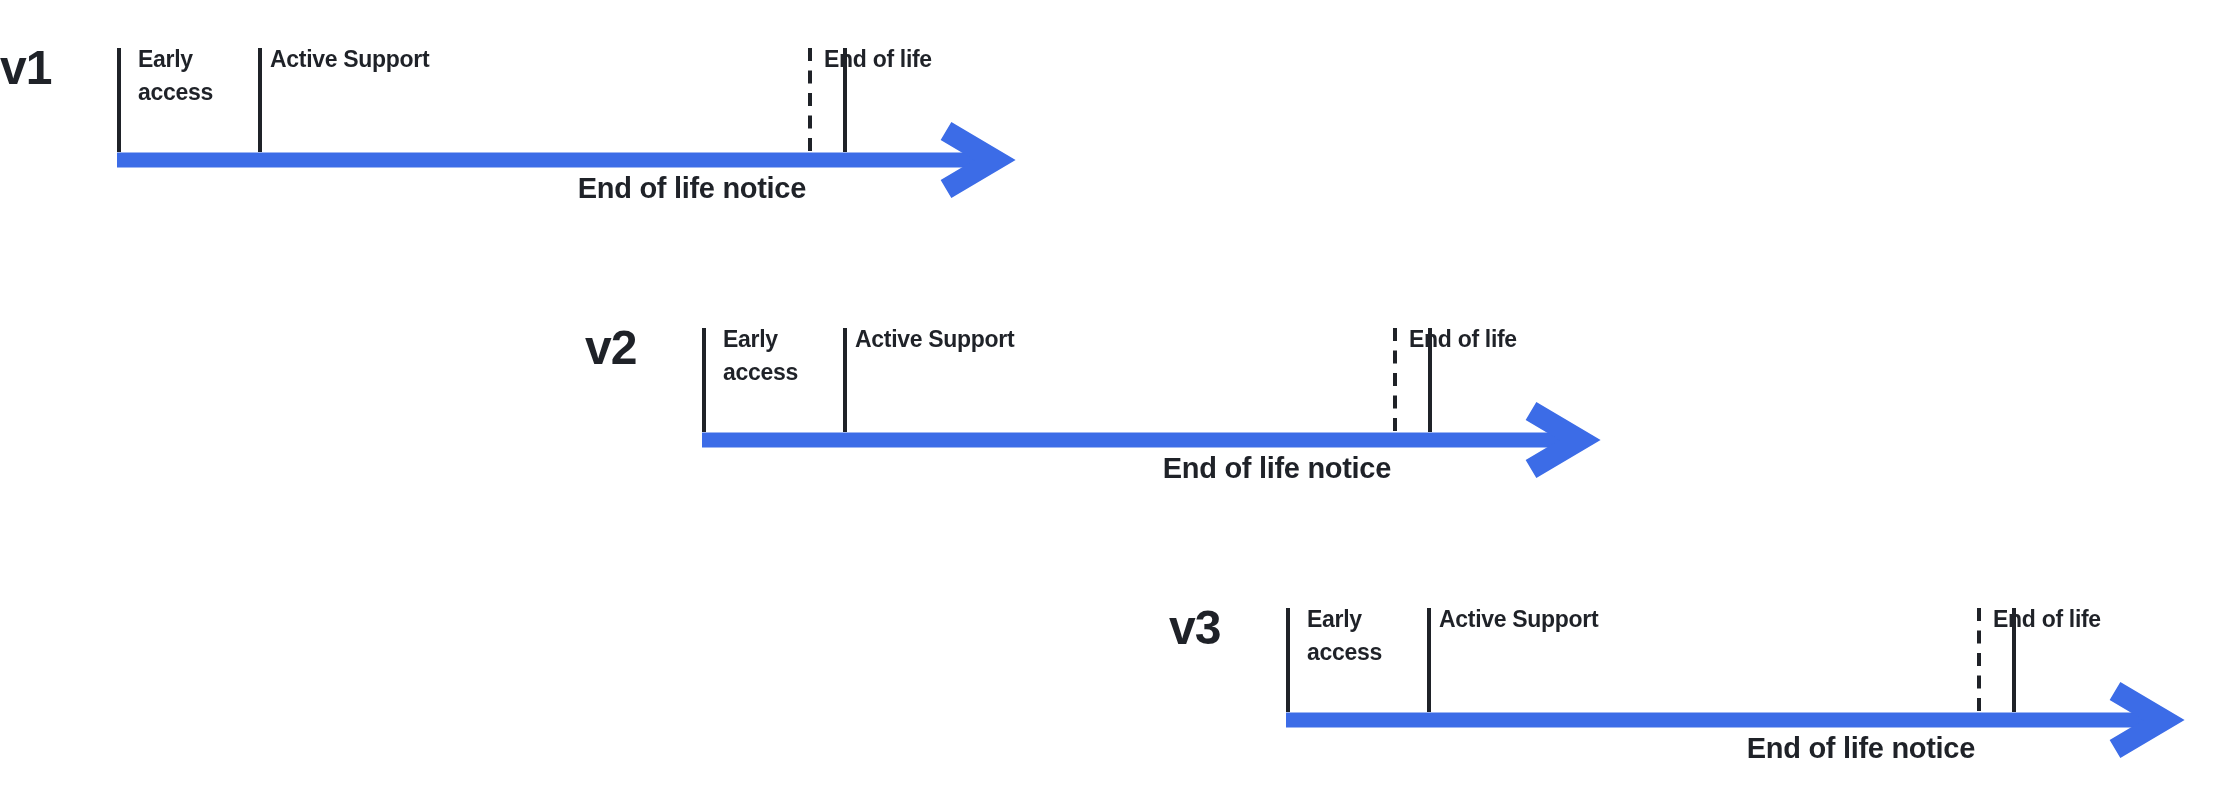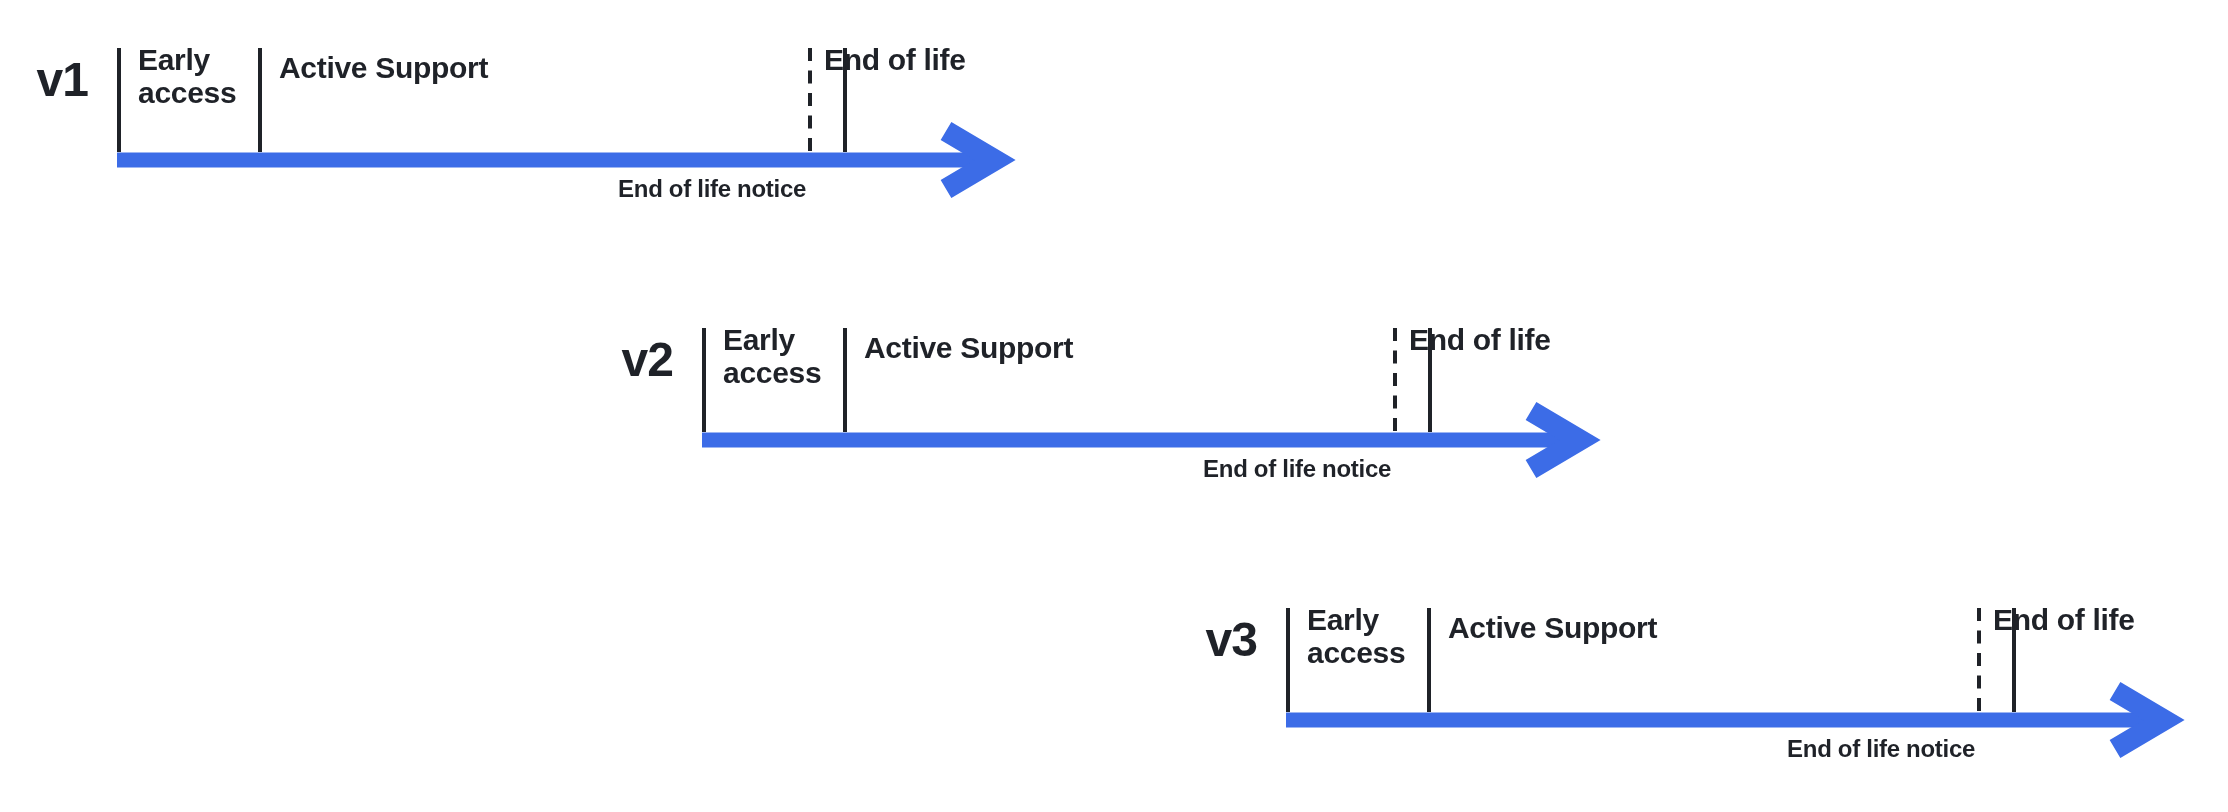--- a/index.html
+++ b/index.html
@@ -15,45 +15,45 @@
     overflow:hidden;
     font-family:"Liberation Sans","DejaVu Sans",sans-serif;
     color:var(--ink);
   }
   .timeline{position:absolute;width:1040px;height:230px;}
   #t1{left:0;top:0;}
   #t2{left:585px;top:280px;text-decoration:underline;}
   #t3{left:1169px;top:560px;}
 
   .version{
-    position:absolute;left:0;top:56px;width:88px;
-    text-align:right;
+    position:absolute;left:0;top:44px;width:88px;
+    text-align:left;
     font-size:48px;font-weight:bold;line-height:1;
     letter-spacing:-1px;
     color:var(--ink);
   }
   .graphics{position:absolute;left:0;top:0;display:block;}
   .tick{stroke:var(--ink);stroke-width:4;fill:none;}
   .tick.dashed{stroke-dasharray:13 9.5;}
   .shaft{stroke:var(--blue);stroke-width:15;fill:none;}
   .head{stroke:var(--blue);stroke-width:21;fill:none;stroke-linejoin:miter;stroke-linecap:butt;}
 
   .phase{
     position:absolute;top:43px;
-    font-size:30px;font-weight:bold;line-height:33px;
+    font-size:23px;font-weight:bold;line-height:33px;
     letter-spacing:-0.3px;
     white-space:pre-line;
   }
   .phase.early{left:138px;width:120px;}
-  .phase.active{left:279px;width:300px;margin-top:8px;}
+  .phase.active{left:270px;width:300px;}
   .phase.eol{left:824px;width:220px;}
   .notice{
     position:absolute;top:172px;left:396px;width:410px;
     text-align:right;
-    font-size:24px;font-weight:bold;line-height:33px;
+    font-size:29px;font-weight:bold;line-height:33px;
     letter-spacing:-0.3px;
   }
 </style>
 </head>
 <body>
 
 <div id="canvas">
 
   <div class="timeline" id="t1">
     <div class="version">v1</div>

